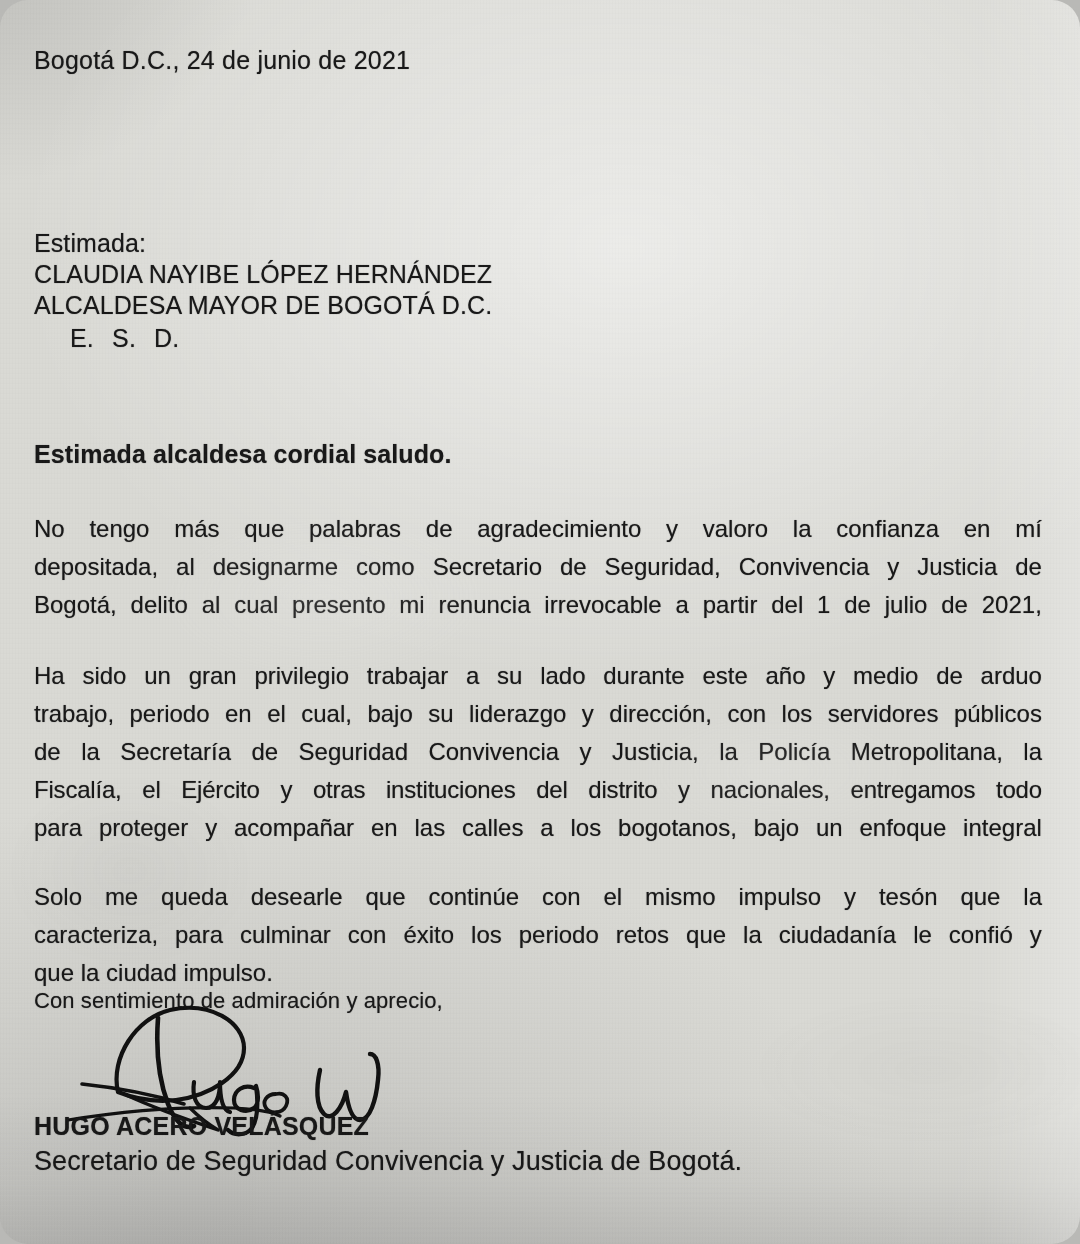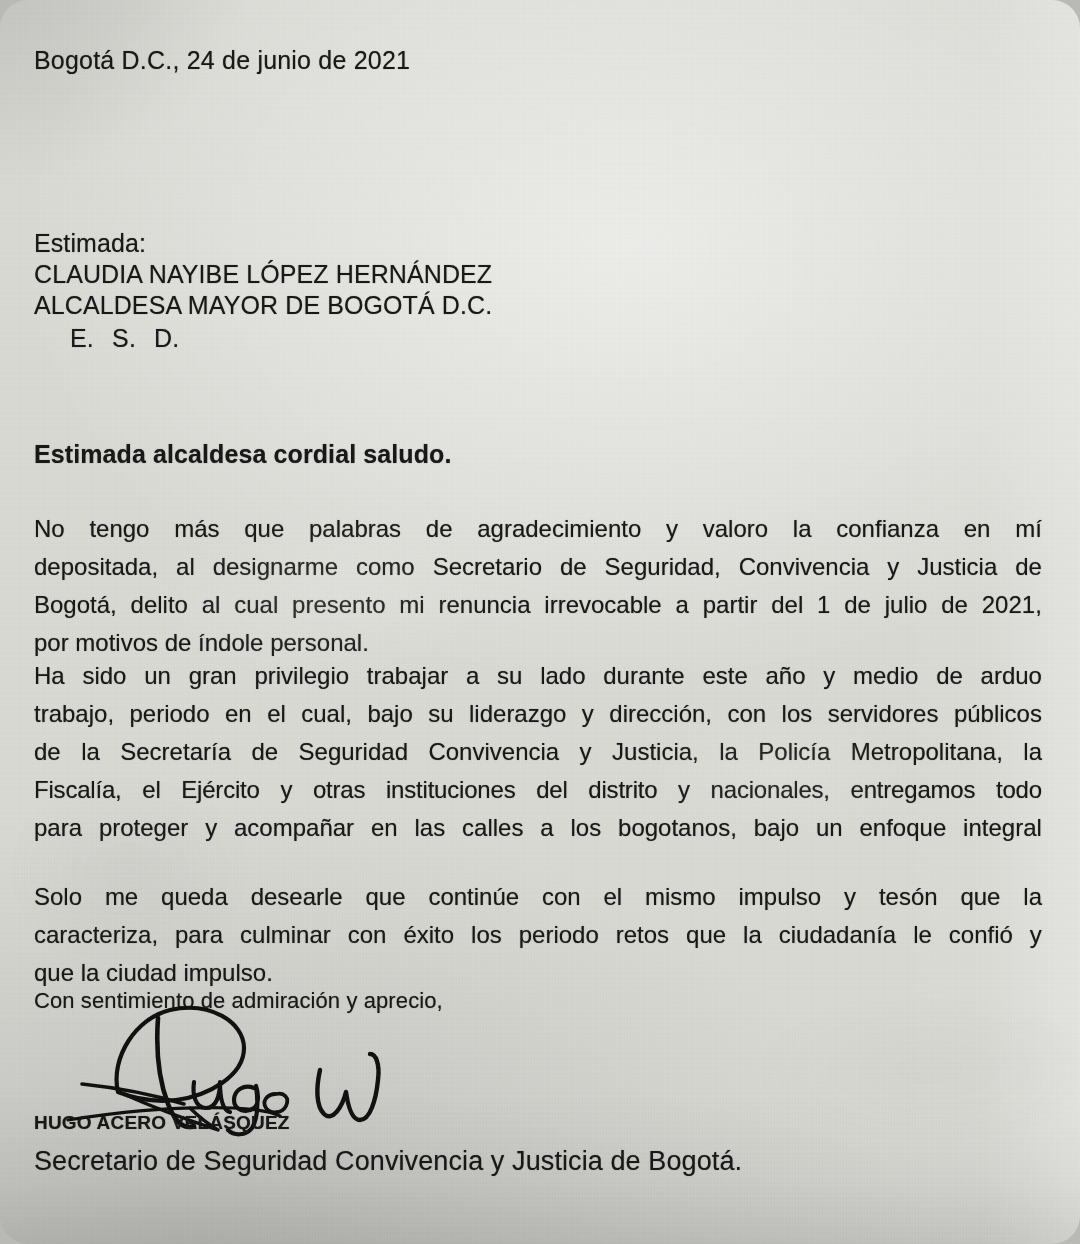--- a/index.html
+++ b/index.html
@@ -152,21 +152,21 @@
   .closing {
     left: 34px;
     top: 988px;
     font-size: 22px;
     letter-spacing: 0.1px;
   }
 
   .sig-name {
     left: 34px;
     top: 1112px;
-    font-size: 19px;
+    font-size: 25px;
     font-weight: 700;
     letter-spacing: 0.2px;
   }
   .sig-role {
     left: 34px;
     top: 1146px;
     font-size: 27px;
     font-weight: 400;
     letter-spacing: 0.1px;
   }
@@ -248,21 +248,20 @@
           <span>irrevocable</span>
           <span>a</span>
           <span>partir</span>
           <span>del</span>
           <span>1</span>
           <span>de</span>
           <span>julio</span>
           <span>de</span>
           <span>2021,</span>
         </div>
-        <div class="jline last">por motivos de índole personal.</div>
       </div>
 
     <div class="txt para" id="para2">
         <div class="jline">
           <span>Ha</span>
           <span>sido</span>
           <span>un</span>
           <span>gran</span>
           <span>privilegio</span>
           <span>trabajar</span>

